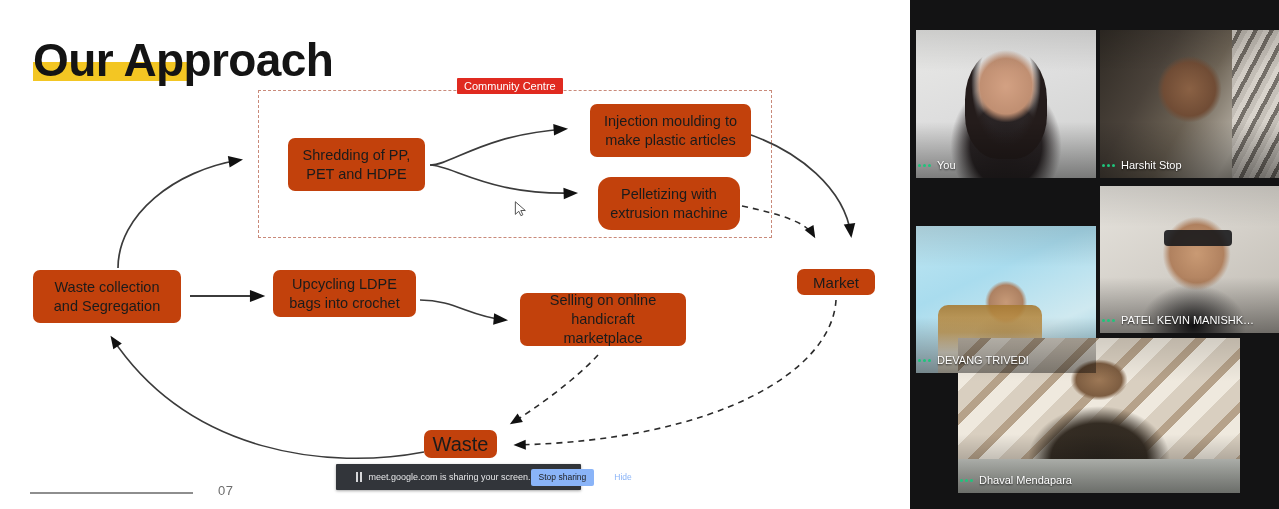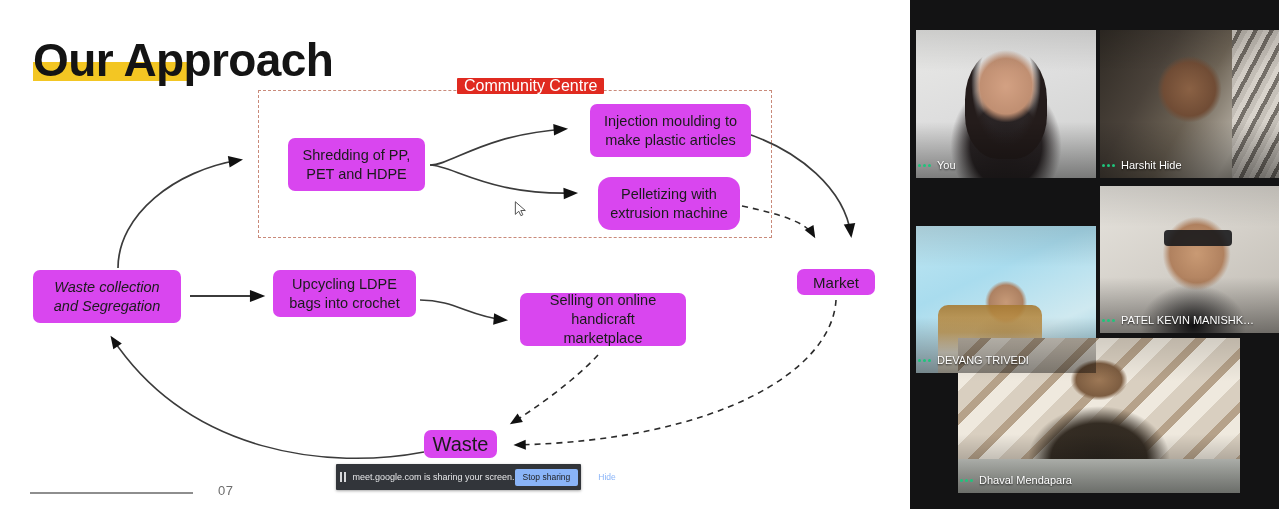--- a/index.html
+++ b/index.html
@@ -62,49 +62,49 @@
     border: 1.6px dashed #c98a7a;
     box-sizing: border-box;
     background: transparent;
   }
   #community-label {
     position: absolute;
     left: 457px;
     top: 78px;
     background: #e02a20;
     color: #ffffff;
-    font-size: 16px;
+    font-size: 11px;
     line-height: 16px;
     padding: 0 7px;
     height: 16px;
     white-space: nowrap;
     border-radius: 1px;
   }
 
   
   .node {
     position: absolute;
-    background: #d946ef;
+    background: #c2410c;
     border-radius: 7px;
     color: #1b1b1b;
     font-size: 14.5px;
     line-height: 19px;
     text-align: center;
     display: flex;
     align-items: center;
     justify-content: center;
     padding: 0 10px;
     box-sizing: border-box;
   }
   .node span { display: block; white-space: pre-line; }
 
   #node-shredding   { left: 288px; top: 138px; width: 137px; height: 53px; }
   #node-injection   { left: 590px; top: 104px; width: 161px; height: 53px; }
   #node-pelletizing { left: 598px; top: 177px; width: 142px; height: 53px; border-radius: 13px; }
-  #node-waste-coll  { left: 33px;  top: 270px; width: 148px; height: 53px; font-style: italic; }
+  #node-waste-coll  { left: 33px;  top: 270px; width: 148px; height: 53px; }
   #node-upcycling   { left: 273px; top: 270px; width: 143px; height: 47px; }
   #node-selling     { left: 520px; top: 293px; width: 166px; height: 53px; }
   #node-market      { left: 797px; top: 269px; width: 78px;  height: 26px; font-size: 15px; }
   #node-waste       { left: 424px; top: 430px; width: 73px;  height: 28px; font-size: 20px; }
 
   
   #connectors {
     position: absolute;
     left: 0; top: 0;
     width: 910px; height: 509px;
@@ -141,21 +141,21 @@
   
   #share-bar {
     position: absolute;
     left: 336px;
     top: 464px;
     width: 245px;
     height: 26px;
     background: #32353a;
     display: flex;
     align-items: center;
-    padding: 0 4px;
+    padding: 0 20px;
     box-sizing: border-box;
     border-radius: 1px;
     box-shadow: 0 1px 3px rgba(0,0,0,0.35);
   }
   #share-pause {
     display: flex;
     gap: 1.5px;
     margin-right: 7px;
     flex: 0 0 auto;
   }
@@ -438,21 +438,21 @@
 
   <div class="tile speaking" id="tile-harshit">
     <div class="tile-video cam-harshit"></div>
     <div class="tile-vignette"></div>
     <div class="tile-label">
       <span class="mic-dots">
           <i></i>
           <i></i>
           <i></i>
         </span>
-      <span class="tile-name">Harshit Hide</span>
+      <span class="tile-name">Harshit Stop</span>
     </div>
   </div>
 
   <div class="tile" id="tile-devang">
     <div class="tile-video cam-devang"></div>
     <div class="tile-vignette"></div>
     <div class="tile-label">
       <span class="mic-dots">
           <i></i>
           <i></i>

